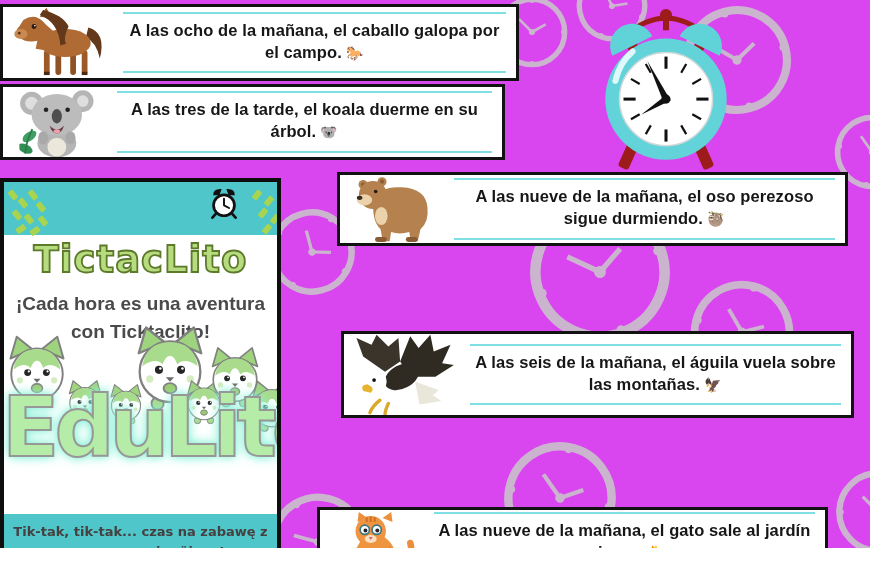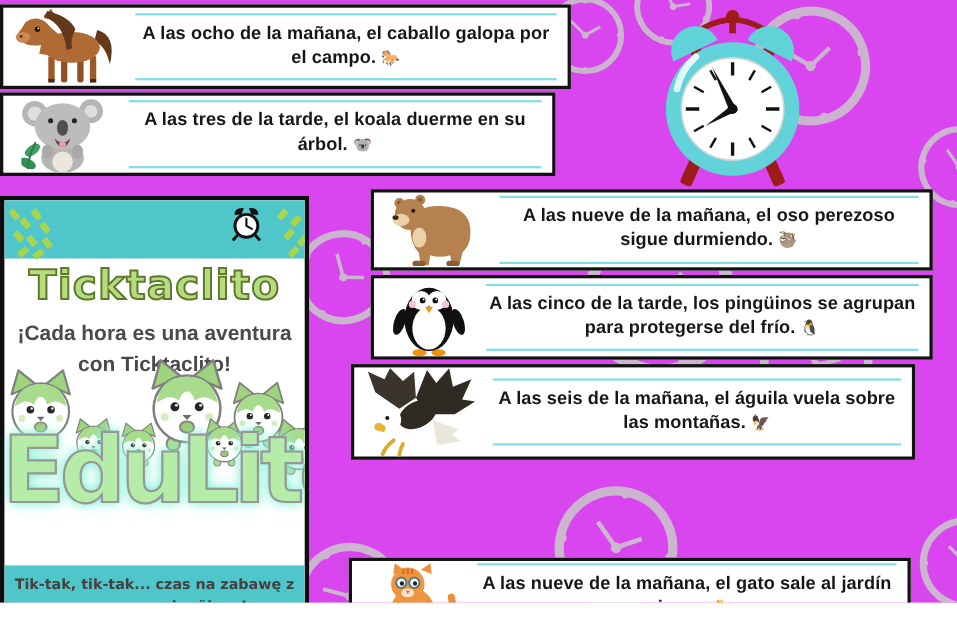--- a/index.html
+++ b/index.html
@@ -312,34 +312,22 @@
           <use href="#sym-koala"></use>
         </svg>
       </div>
     <div class="textwrap">
         <div class="lines">
       <div class="sentence"><span>A las tres de la tarde, el koala duerme en su árbol.</span> <span class="emoji">🐨</span></div>
     </div>
       </div>
   </div>
 
-  <div class="strip" style="left:337px;top:250px;width:511px;height:77px;--artw:100px">
-    <div class="art">
-        <svg width="78" height="72" viewBox="0 0 100 100">
-          <use href="#sym-penguin"></use>
-        </svg>
-      </div>
-    <div class="textwrap">
-        <div class="lines">
-      <div class="sentence"><span>A las cinco de la tarde, los pingüinos se agrupan para protegerse del frío.</span> <span class="emoji">🐧</span></div>
-    </div>
-      </div>
-  </div>
-
-  <div class="strip" style="left:319px;top:331px;width:513px;height:87px;--artw:124px">
+
+  <div class="strip" style="left:341px;top:331px;width:513px;height:87px;--artw:124px">
     <div class="art">
         <svg width="120" height="84" viewBox="0 0 130 100">
           <use href="#sym-eagle"></use>
         </svg>
       </div>
     <div class="textwrap">
         <div class="lines">
       <div class="sentence"><span>A las seis de la mañana, el águila vuela sobre las montañas.</span> <span class="emoji">🦅</span></div>
     </div>
       </div>
@@ -360,21 +348,21 @@
   </div>
 
   <div id="card">
     <div class="band top">
       <span id="confetti-left"><span class="confetti" style="left:6px;top:8px;transform:rotate(-38deg)"></span><span class="confetti" style="left:16px;top:16px;transform:rotate(-38deg)"></span><span class="confetti" style="left:26px;top:8px;transform:rotate(-38deg)"></span><span class="confetti" style="left:34px;top:20px;transform:rotate(-38deg)"></span><span class="confetti" style="left:10px;top:28px;transform:rotate(-38deg)"></span><span class="confetti" style="left:22px;top:32px;transform:rotate(-38deg)"></span><span class="confetti" style="left:36px;top:34px;transform:rotate(-38deg)"></span><span class="confetti" style="left:28px;top:44px;transform:rotate(55deg)"></span><span class="confetti" style="left:14px;top:42px;transform:rotate(55deg)"></span></span>
       <svg style="position:absolute;left:203px;top:4px" width="34" height="34" viewBox="0 0 44 44">
           <use href="#sym-alarm-small"></use>
         </svg>
       <span id="confetti-right"><span class="confetti" style="left:250px;top:8px;transform:rotate(40deg)"></span><span class="confetti" style="left:262px;top:14px;transform:rotate(40deg)"></span><span class="confetti" style="left:256px;top:26px;transform:rotate(40deg)"></span><span class="confetti" style="left:268px;top:32px;transform:rotate(40deg)"></span><span class="confetti" style="left:260px;top:42px;transform:rotate(40deg)"></span></span>
     </div>
-    <div id="card-title">Ticktaclito</div>
+    <div id="card-title">TictacLito</div>
     <div id="card-tagline">¡Cada hora es una aventura con Ticktaclito!</div>
     <div id="logo-zone">
       <svg class="husky" style="left:-6px;top:10px" width="78" height="78" viewBox="0 0 100 100">
           <use href="#sym-husky"></use>
         </svg>
       <svg class="husky" style="left:58px;top:56px" width="46" height="46" viewBox="0 0 100 100">
           <use href="#sym-husky"></use>
         </svg>
       <svg class="husky" style="left:100px;top:60px" width="44" height="44" viewBox="0 0 100 100">
           <use href="#sym-husky"></use>

